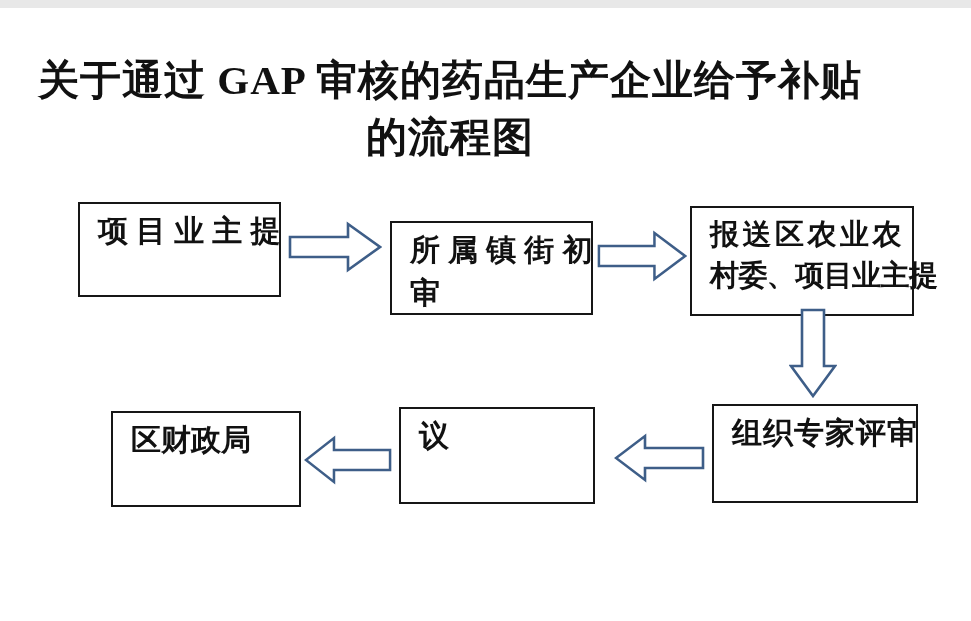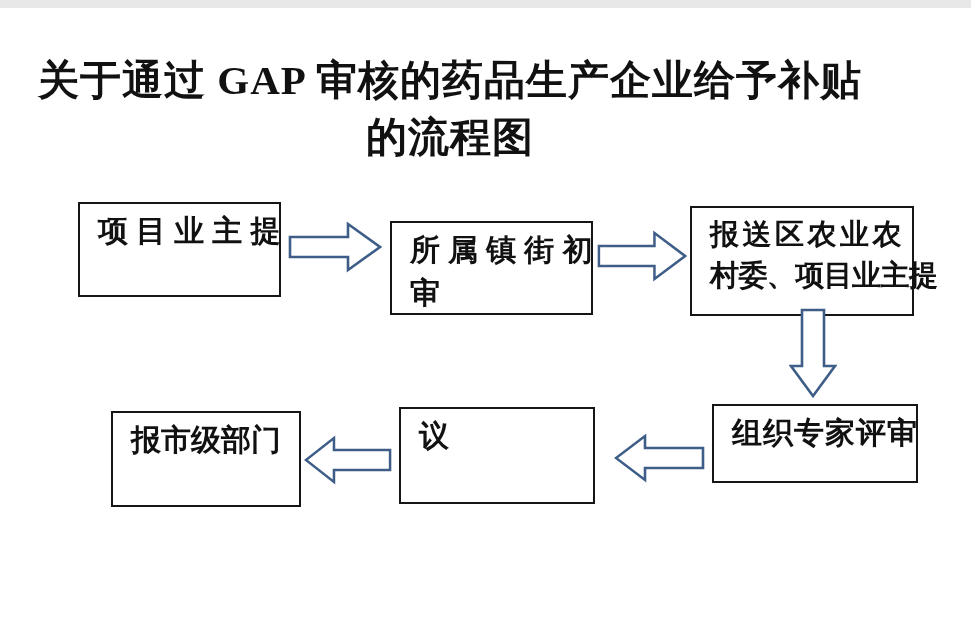--- a/index.html
+++ b/index.html
@@ -42,21 +42,21 @@
     padding:6px 9px 0 18px;
     color:var(--text,#111);
   }
   .flow-box .line{display:block;white-space:nowrap;}
   .line.spaced{letter-spacing:0.27em;}
   .line.spaced-sm{letter-spacing:0.12em;}
   .line.tight{letter-spacing:-0.02em;}
   #box-1{left:78px;top:194px;width:203px;height:95px;}
   #box-2{left:390px;top:213px;width:203px;height:94px;}
   #box-3{left:690px;top:198px;width:224px;height:110px;font-size:29px;}
-  #box-4{left:712px;top:396px;width:206px;height:79px;letter-spacing:1px;}
+  #box-4{left:712px;top:396px;width:206px;height:99px;letter-spacing:1px;}
   #box-5{left:399px;top:399px;width:196px;height:97px;}
   #box-6{left:111px;top:403px;width:190px;height:96px;}
   .arrow{position:absolute;}
   .arrow svg{display:block;width:100%;height:100%;}
   .arrow polygon{
     fill:var(--background,#fff);
     stroke:var(--arrow-outline,#3e5e88);
     stroke-width:2.6;
     stroke-linejoin:miter;
   }
@@ -122,16 +122,16 @@
     <span class="line">议</span>
   </div>
 
   <div class="arrow" id="arrow-5">
     <svg viewBox="0 0 91 50" preserveAspectRatio="none" aria-hidden="true">
       <polygon points="89,15 31,15 31,3 2,25 31,47 31,35 89,35"></polygon>
     </svg>
   </div>
 
   <div class="flow-box" id="box-6">
-    <span class="line">报市级部门</span>
+    <span class="line">区财政局</span>
   </div>
 
 </div>
 
 </body></html>

